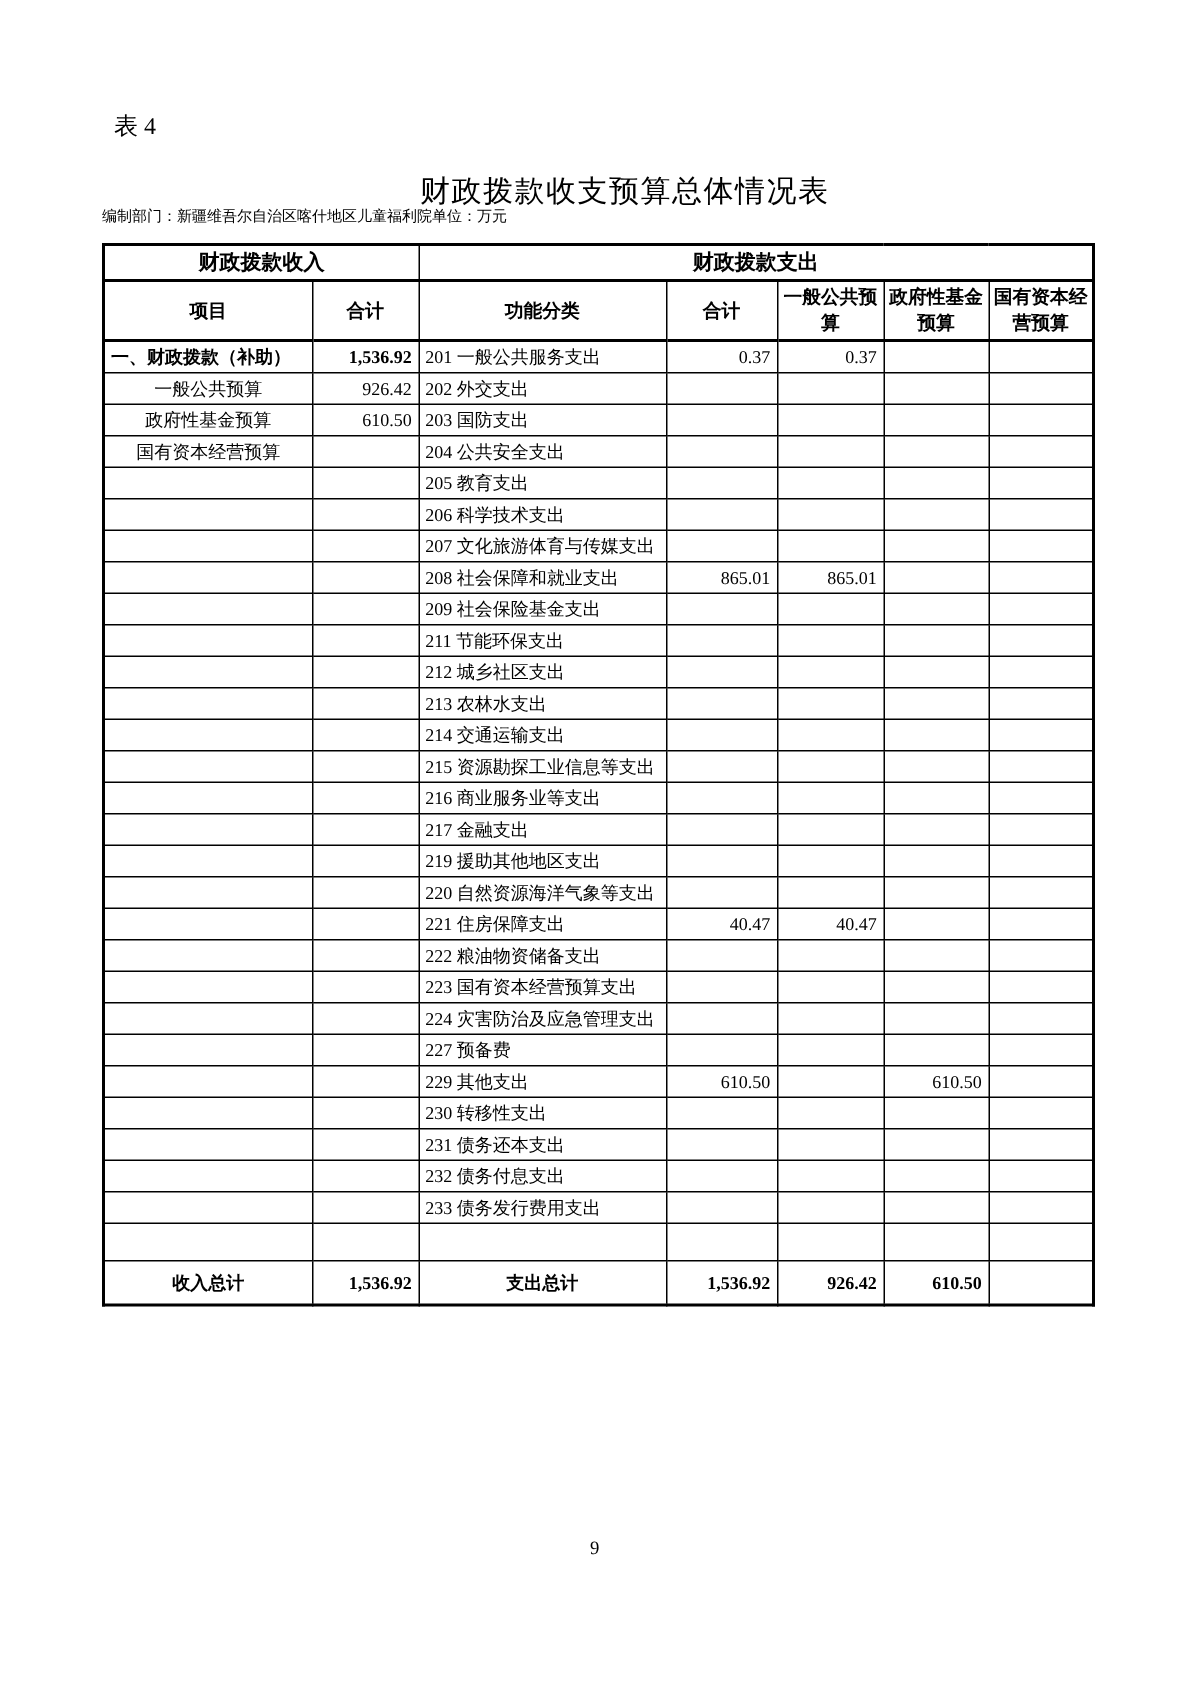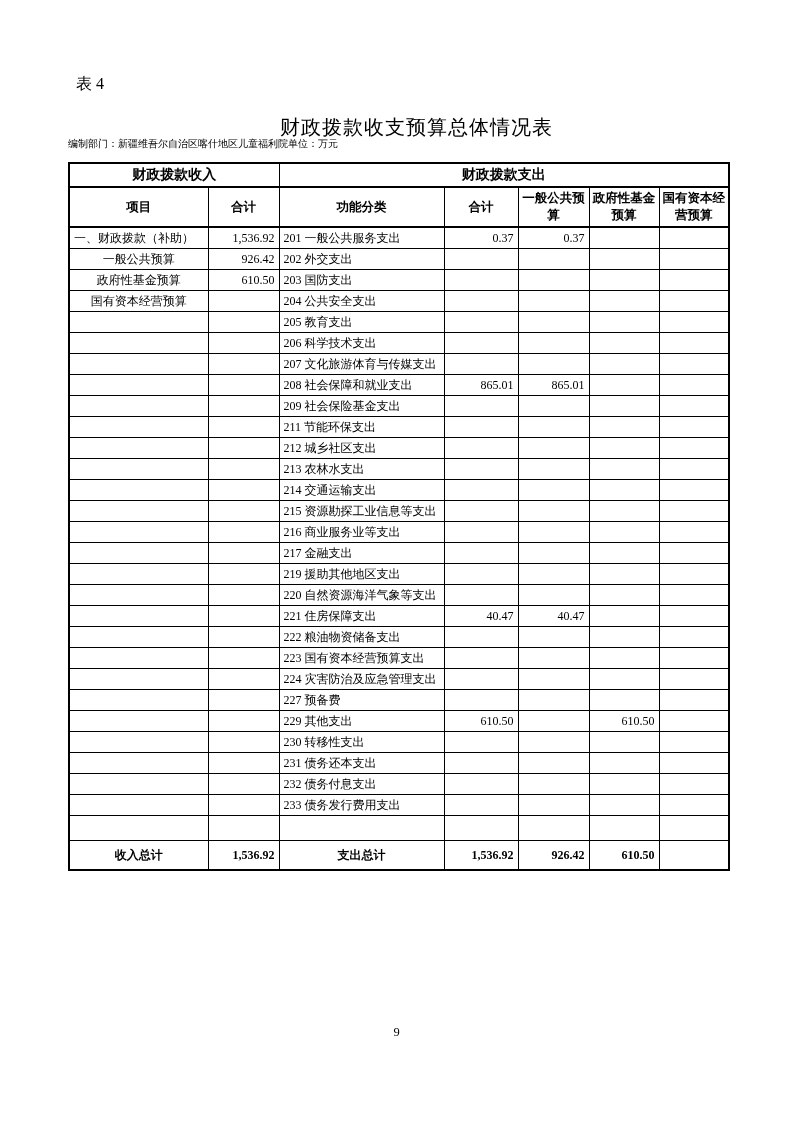--- a/index.html
+++ b/index.html
@@ -75,21 +75,21 @@
     height: 21px;
     font-size: 12px;
     line-height: 20px;
     white-space: nowrap;
     vertical-align: middle;
   }
   .cell-income-item { text-align: center; }
   .cell-expense-item { text-align: left; padding-left: 3px; }
   .cell-num { text-align: right; padding-right: 5px; }
   tr.row-first td:nth-child(1),
-  tr.row-first td:nth-child(2) { font-weight: normal; }
+  tr.row-first td:nth-child(2) { font-weight: bold; }
   tr.row-first .cell-income-item { text-align: left; }
   tr.row-spacer td { height: 25px; }
   tr.row-total td { height: 29px; font-weight: bold; }
   tr.row-total td:nth-child(1),
   tr.row-total td:nth-child(3) { text-align: center; }
   .page-number {
     position: absolute;
     left: 0;
     top: 1025px;
     width: 100%;

